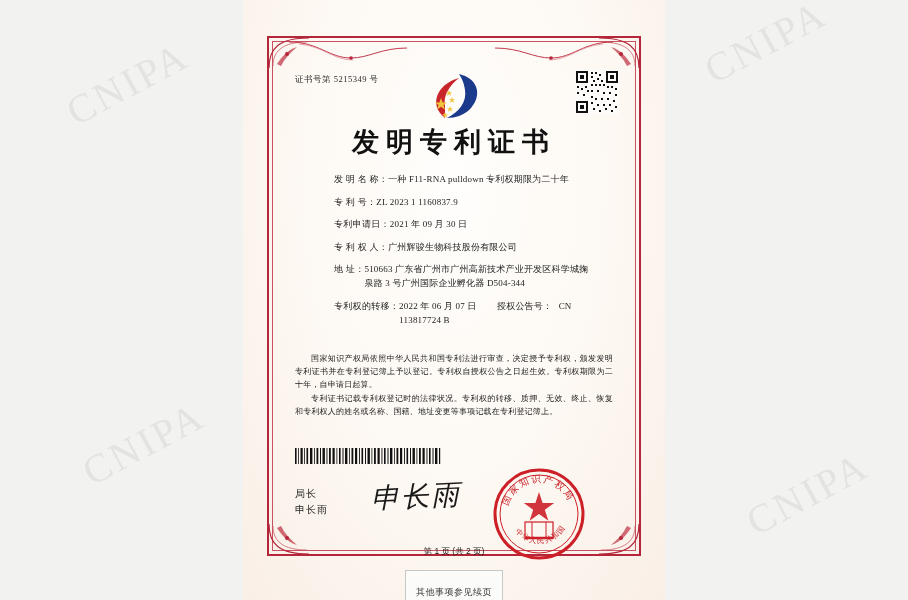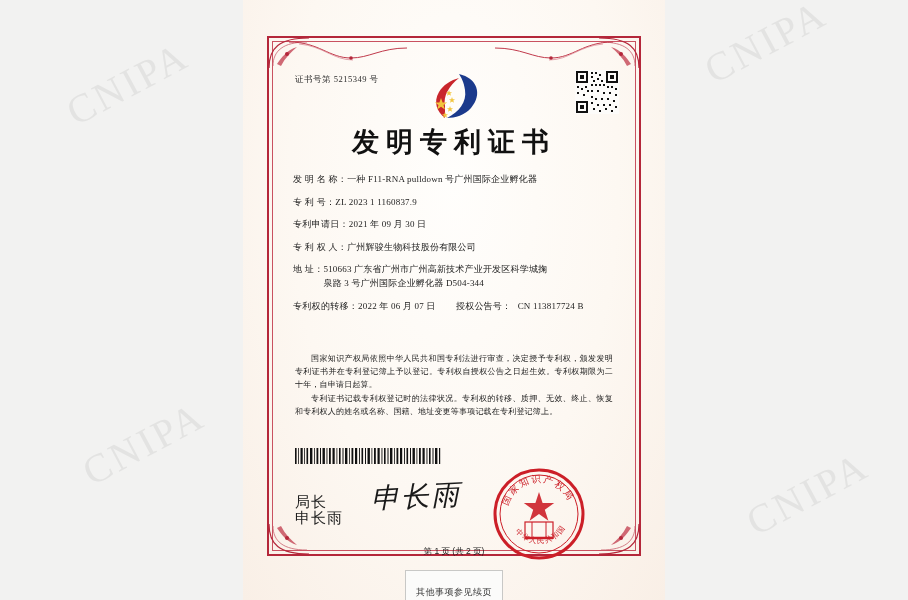--- a/index.html
+++ b/index.html
@@ -133,20 +133,21 @@
     top: 172px;
     width: 322px;
     font-family: "Liberation Serif", serif;
     color: #1c1c1c;
   }
   .field {
     display: flex;
     font-size: 9px;
     line-height: 14px;
     margin-bottom: 8.5px;
+    margin-left: 41px;
   }
   .field .lbl {
     white-space: pre;
     flex: 0 0 auto;
     letter-spacing: 0.3px;
   }
   .field .val {
     flex: 1 1 auto;
     letter-spacing: 0.2px;
   }
@@ -173,25 +174,24 @@
     top: 448px;
     width: 148px;
     height: 16px;
   }
 
   .sign-label {
     position: absolute;
     left: 52px;
     top: 486px;
     font-family: "Liberation Serif", serif;
-    font-size: 15px;
+    font-size: 10px;
     line-height: 16px;
     color: #1c1c1c;
     letter-spacing: 1px;
-    margin-top: 8px;
   }
   .handwriting {
     position: absolute;
     left: 128px;
     top: 478px;
     font-family: "Liberation Serif", serif;
     font-size: 28px;
     color: #1a1a1a;
     font-style: italic;
     letter-spacing: 2px;
@@ -365,21 +365,21 @@
           <polygon points="30,44 30.8,46.2 33.1,46.2 31.3,47.6 32,49.8 30,48.4 28,49.8 28.7,47.6 26.9,46.2 29.2,46.2"></polygon>
         </g>
       </svg>
     </div>
 
     <div class="title">发明专利证书</div>
 
     <div class="fields">
       <div class="field">
         <span class="lbl">发 明 名 称：</span>
-        <span class="val">一种 F11-RNA pulldown 号广州国际企业孵化器</span>
+        <span class="val">一种 F11-RNA pulldown 专利权期限为二十年</span>
       </div>
       <div class="field">
         <span class="lbl">专 利 号：</span>
         <span class="val">ZL 2023 1 1160837.9</span>
       </div>
       <div class="field">
         <span class="lbl">专利申请日：</span>
         <span class="val">2021 年 09 月 30 日</span>
       </div>
       <div class="field">

